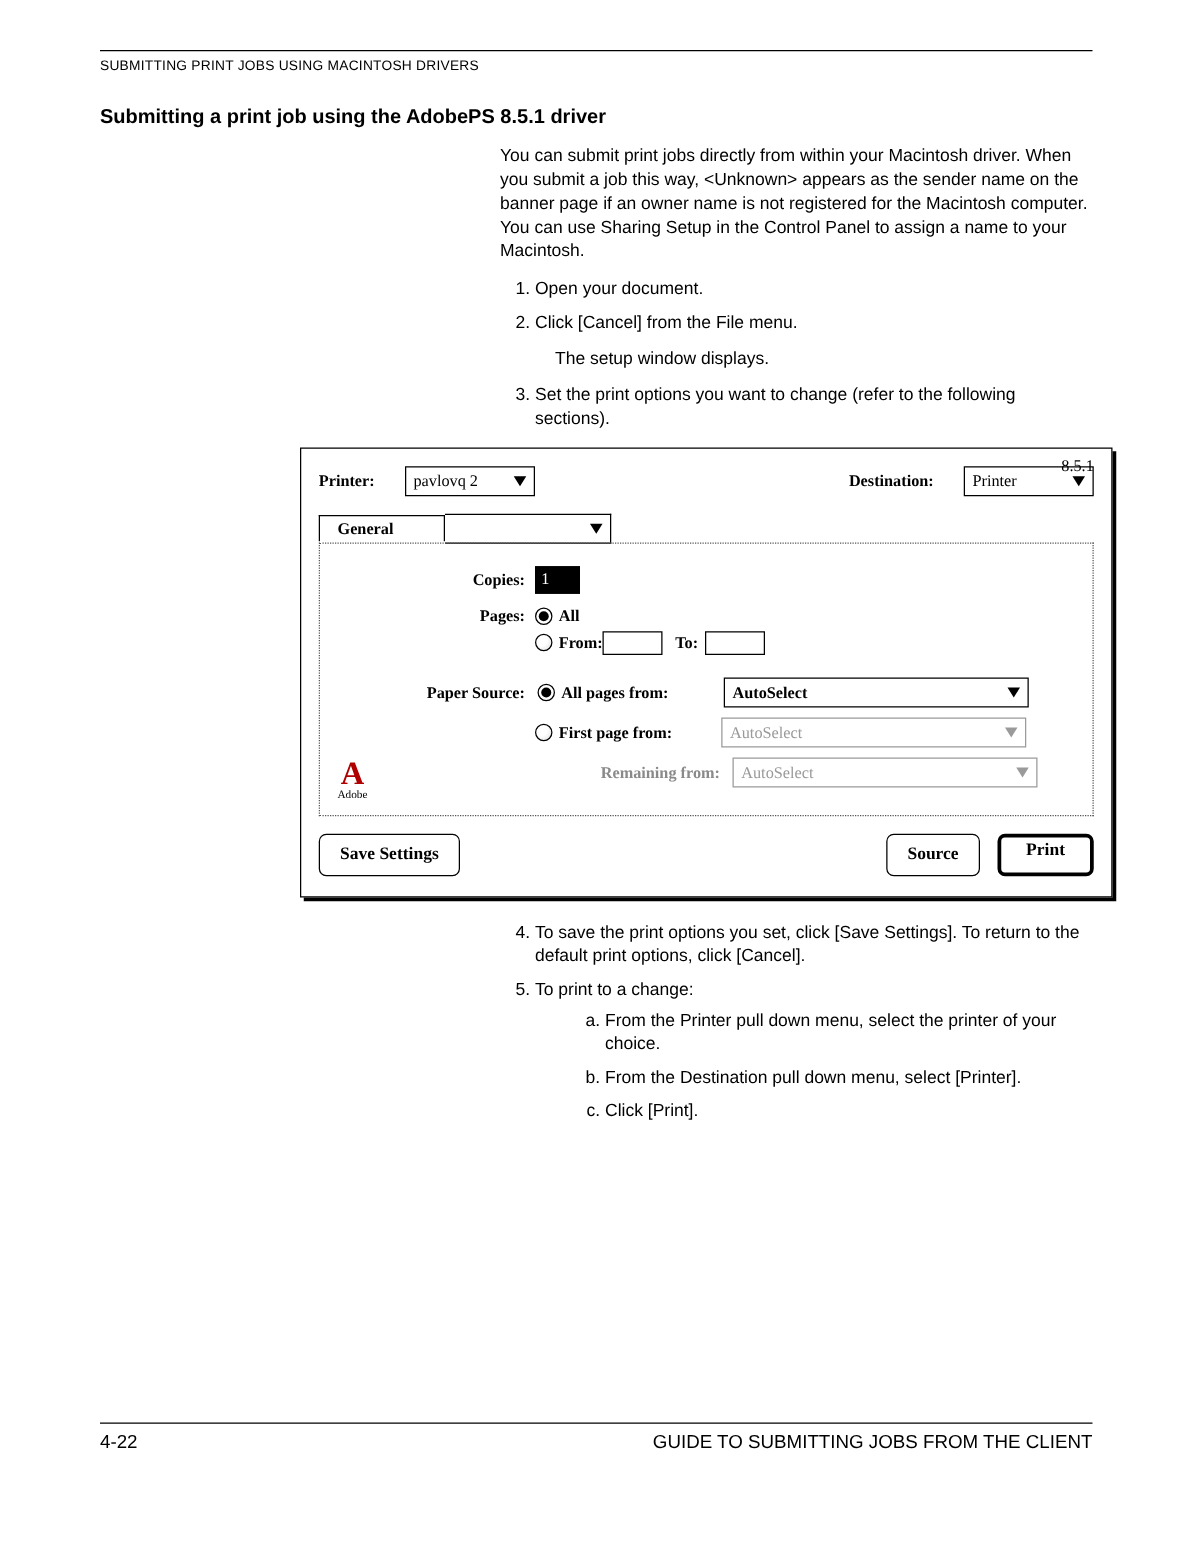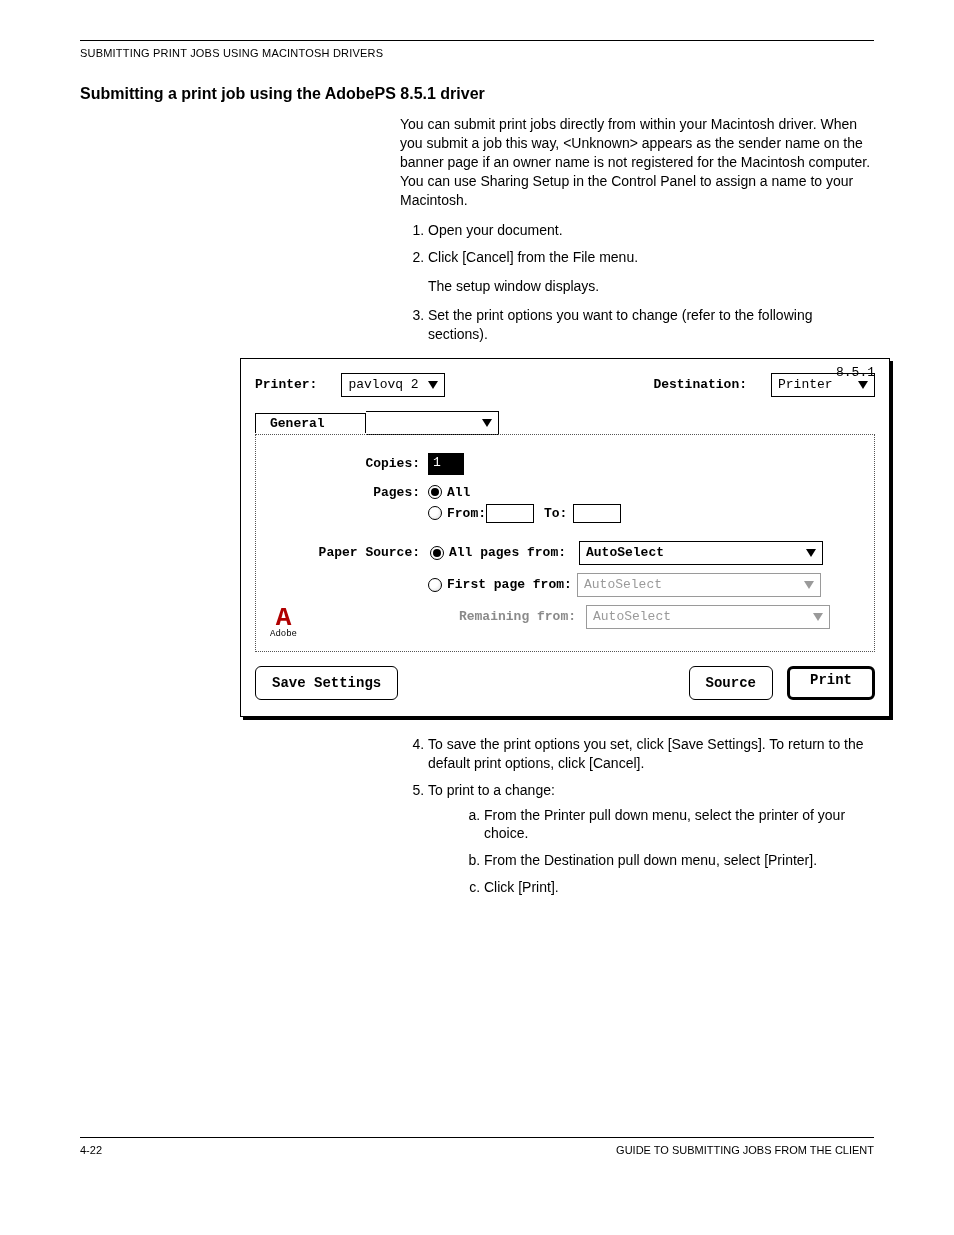--- a/index.html
+++ b/index.html
@@ -37,21 +37,21 @@
   ol.alpha li { margin-bottom: 8px; }
 
   
   .dialog {
     width: 620px;
     margin: 14px 0 18px 160px;
     border: 1px solid #000;
     background: #fff;
     box-shadow: 3px 3px 0 #000;
     padding: 10px 14px 16px 14px;
-    font-family: Liberation Mono, monospace;
+    font-family: Liberation Serif, serif;
     font-size: 13px;
     position: relative;
   }
   .dlg-version { position: absolute; top: 6px; right: 14px; font-size: 13px; }
   .dlg-top-row { display:flex; align-items:center; gap:24px; margin-top:4px; }
   .lbl-bold { font-weight: bold; }
   .dd {
     display:inline-flex; align-items:center; justify-content:space-between;
     border:1px solid #000; padding:1px 6px; min-width:90px; height:20px;
     background:#fff;
@@ -95,38 +95,38 @@
   }
   .btn.default { border:3px solid #000; padding:3px 20px; }
   .dlg-bottom { display:flex; justify-content:space-between; align-items:center; margin-top:14px;}
   .dlg-bottom .right { display:flex; gap:14px; }
 
   .footer {
     margin-top: 240px;
     border-top: 1px solid #000;
     padding-top: 6px;
     display:flex; justify-content:space-between;
-    font-size: 11px;
+    font-size: 15px;
   }
 </style>
 </head>
 <body>
 
 <div class="header-rule"></div>
 <div class="running-head">SUBMITTING PRINT JOBS USING MACINTOSH DRIVERS</div>
 
 <div class="section-title">Submitting a print job using the AdobePS 8.5.1 driver</div>
 
 <div class="body-col">
   <div class="para">You can submit print jobs directly from within your Macintosh driver. When you submit a job this way, &lt;Unknown&gt; appears as the sender name on the banner page if an owner name is not registered for the Macintosh computer. You can use Sharing Setup in the Control Panel to assign a name to your Macintosh.</div>
   <ol class="num" start="1">
     <li>Open your document.</li>
     <li>
       <span>Click [Cancel] from the File menu.</span>
-      <div class="indent" style="margin-left:0; margin-top:10px;">The setup window displays.</div>
+      <div class="indent" style="margin-left:16px; margin-top:10px;">The setup window displays.</div>
     </li>
     <li>Set the print options you want to change (refer to the following sections).</li>
   </ol>
 </div>
 
 <div class="dialog">
   <div class="dlg-version">8.5.1</div>
 
   <div class="dlg-top-row">
     <span class="lbl-bold">Printer:</span>

